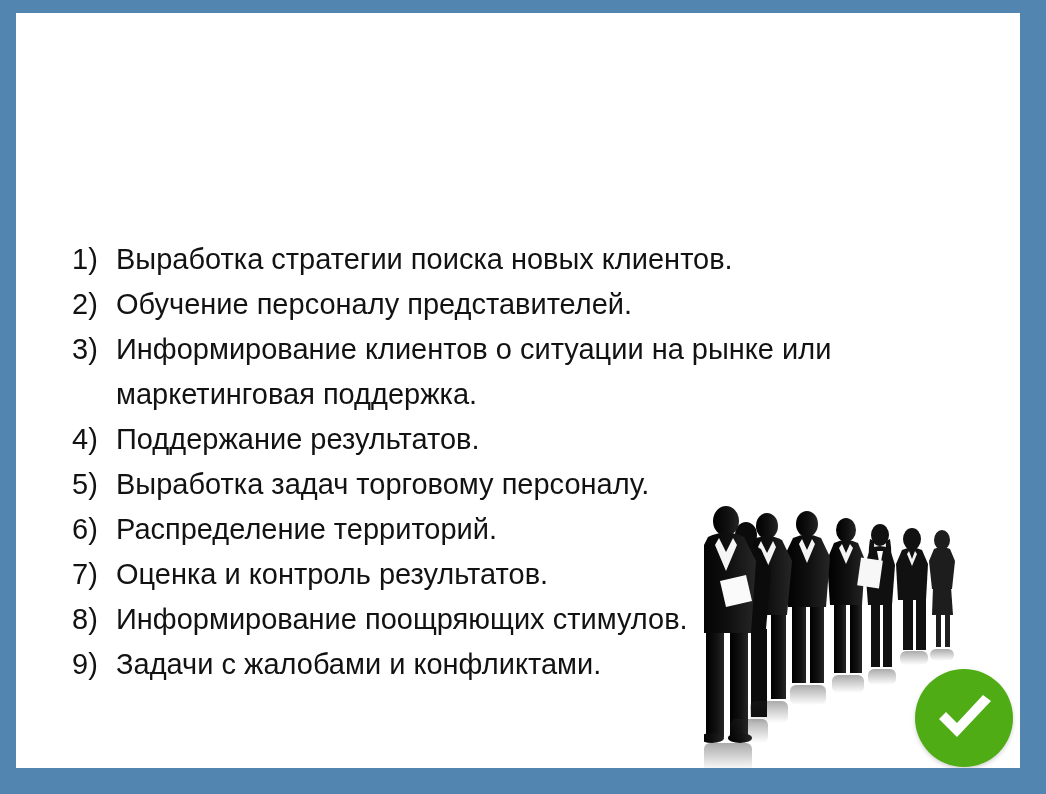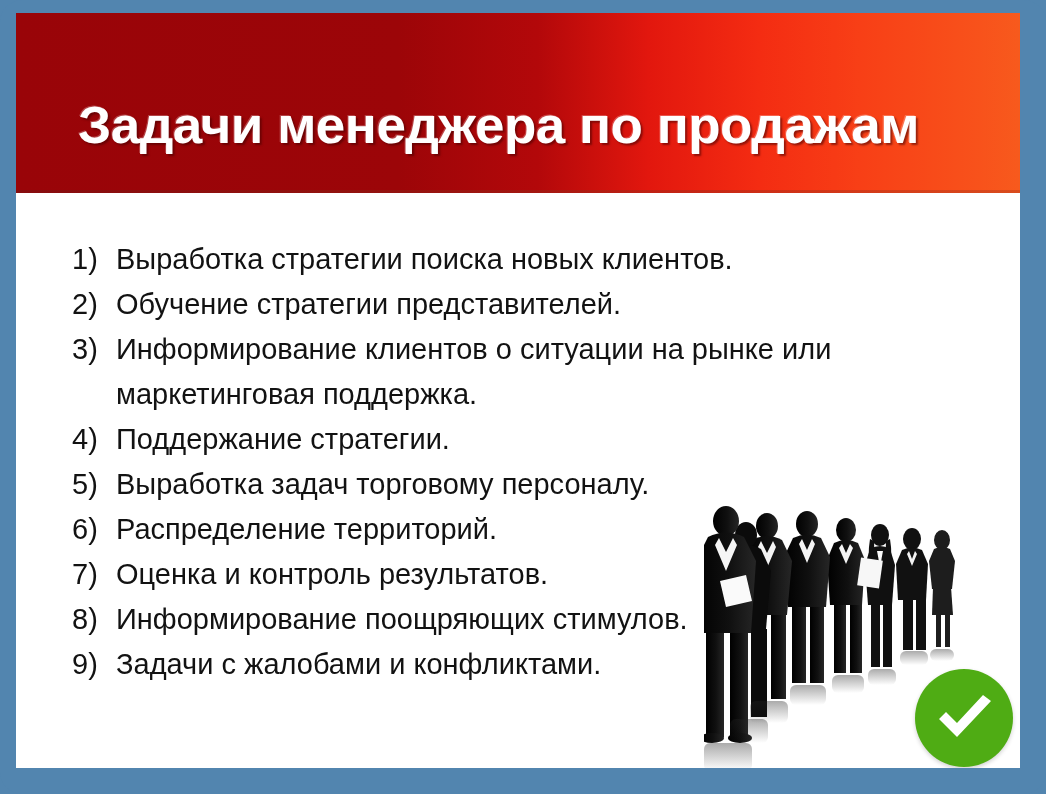--- a/index.html
+++ b/index.html
@@ -140,44 +140,41 @@
 </style>
 </head>
 <body>
 
 <div id="slide">
 
   <div id="frame"></div>
 
   <div id="card">
 
-    <div id="banner">
-      <div id="banner-title">Задачи менеджера по продажам</div>
-    </div>
 
     <ul id="tasks">
 
       <li class="task">
         <span class="task-num">1)</span>
         <span class="task-text">Выработка стратегии поиска новых клиентов.</span>
       </li>
 
       <li class="task">
         <span class="task-num">2)</span>
-        <span class="task-text">Обучение стратегии представителей.</span>
+        <span class="task-text">Обучение персоналу представителей.</span>
       </li>
 
       <li class="task wrap">
         <span class="task-num">3)</span>
         <span class="task-text">Информирование клиентов о ситуации на рынке  или маркетинговая поддержка.</span>
       </li>
 
       <li class="task">
         <span class="task-num">4)</span>
-        <span class="task-text">Поддержание стратегии.</span>
+        <span class="task-text">Поддержание результатов.</span>
       </li>
 
       <li class="task">
         <span class="task-num">5)</span>
         <span class="task-text">Выработка задач торговому персоналу.</span>
       </li>
 
       <li class="task">
         <span class="task-num">6)</span>
         <span class="task-text">Распределение территорий.</span>

